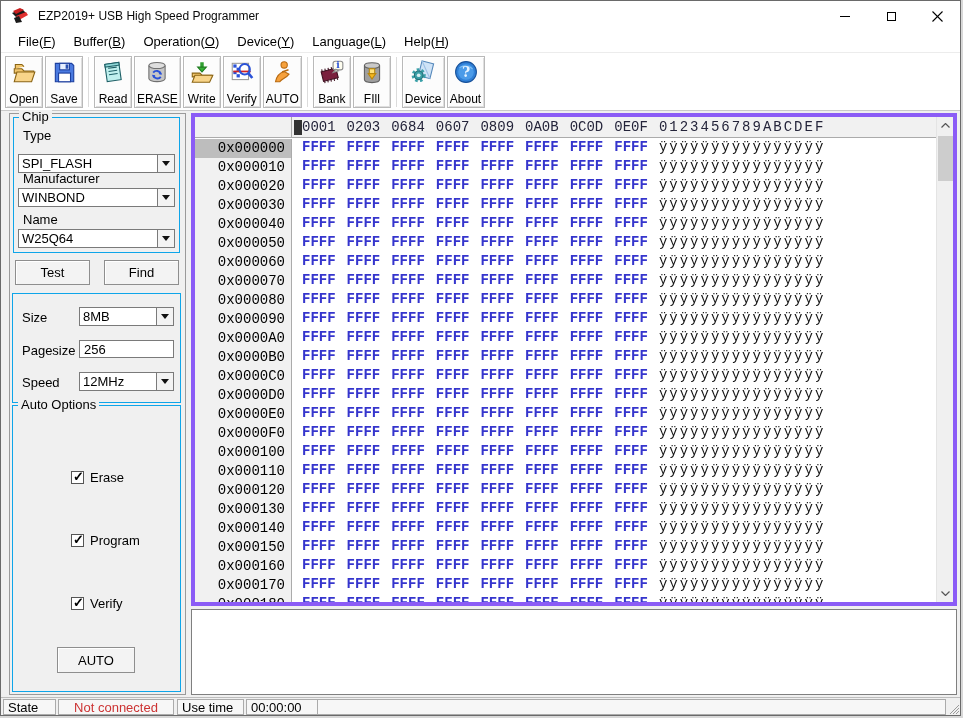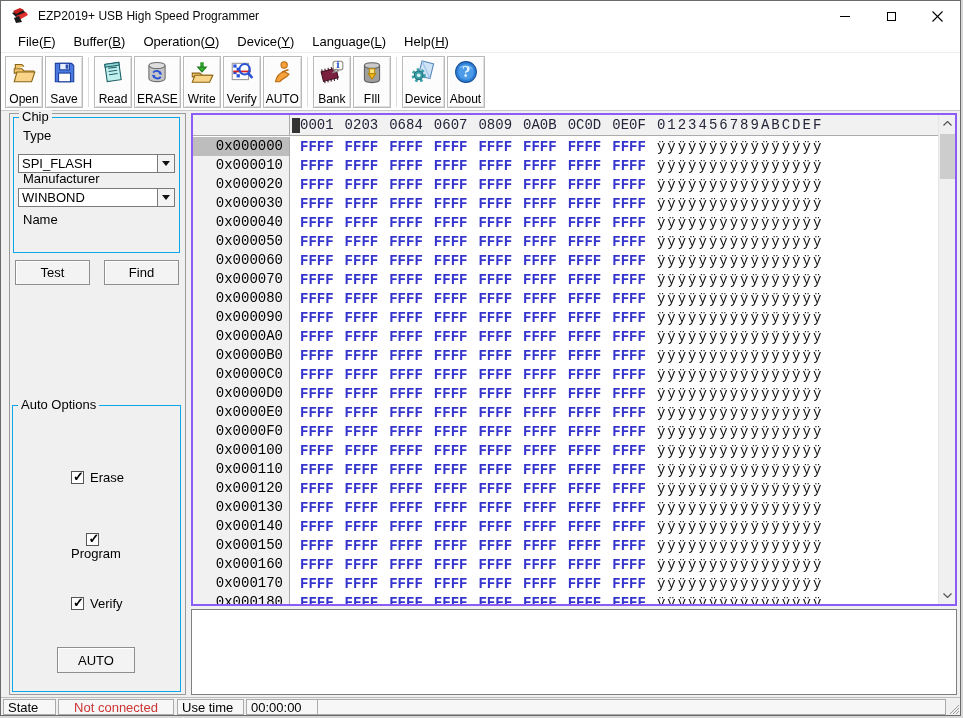--- a/index.html
+++ b/index.html
@@ -32,29 +32,29 @@
   .combo{position:absolute;height:19px;background:#fff;border:1px solid #7a7a7a;display:flex;align-items:center;}
   .combo-value{flex:1;font-size:13px;padding-left:3px;white-space:nowrap;overflow:hidden;}
   .combo-btn{width:17px;height:100%;border-left:1px solid #7a7a7a;background:#f3f3f3;display:flex;align-items:center;justify-content:center;}
   .tri-down{width:0;height:0;border-left:4px solid transparent;border-right:4px solid transparent;border-top:5px solid #111;}
   .text-input{position:absolute;height:18px;background:#fff;border:1px solid #7a7a7a;font-size:13px;padding:1px 0 0 4px;}
   .push-btn{position:absolute;background:#f3f3f3;border:1px solid #8e8e8e;box-shadow:inset 1px 1px 0 #ffffff;font-size:13px;display:flex;align-items:center;justify-content:center;}
   .checkline{position:absolute;display:flex;align-items:center;font-size:13px;}
   .cb{width:13px;height:13px;background:#fff;border:1px solid #555;margin-right:6px;position:relative;flex:none;}
   .cb.checked::after{content:"✓";position:absolute;left:1px;top:-3px;font-size:13px;font-weight:bold;color:#000;}
   
-  #hex-panel{position:absolute;left:190px;top:112px;width:766px;height:493px;background:#fff;border:2px solid #8b5cf6;overflow:hidden;font-family:"Liberation Mono",monospace;}
+  #hex-panel{position:absolute;left:190px;top:112px;width:766px;height:493px;background:#fff;border:4px solid #8b5cf6;overflow:hidden;font-family:"Liberation Mono",monospace;}
   #hex-header{display:flex;height:21px;background:#f1f1f1;border-bottom:1px solid #ababab;align-items:center;font-size:14px;color:#24243a;}
   #hex-corner{width:97px;height:100%;border-right:1px solid #ababab;flex:none;}
   #hex-header-data{display:flex;align-items:center;padding-left:2px;}
   #hex-cursor{display:inline-block;width:8px;height:15px;background:#333;margin-right:0px;}
   .hgroup{margin-right:11px;white-space:pre;}
   .hascii{letter-spacing:2px;white-space:pre;margin-left:0px;color:#24243a;}
   #hex-rows{position:absolute;left:0;top:22px;right:17px;bottom:0;overflow:hidden;}
-  .hex-row{display:flex;height:19px;align-items:center;font-size:14px;}
+  .hex-row{display:flex;height:19px;align-items:flex-start;font-size:14px;}
   .addr-cell{width:97px;height:100%;flex:none;background:#f1f1f1;border-right:1px solid #ababab;text-align:right;padding:1px 6px 0 0;color:#000;}
   .addr-cell.selected{background:#bdbdbd;}
   .row-data{display:flex;align-items:center;padding-left:10px;}
   .hexval{margin-right:11px;font-weight:bold;white-space:pre;}
   .rowascii{letter-spacing:2px;white-space:pre;color:#111;}
   
   #vscroll{position:absolute;right:0;top:0;bottom:0;width:17px;background:#f0f0f0;border-left:1px solid #e4e4e4;}
   .sb-btn{position:absolute;left:0;width:17px;height:17px;display:flex;align-items:center;justify-content:center;}
   #sb-thumb{position:absolute;left:1px;top:19px;width:15px;height:45px;background:#cdcdcd;}
   
@@ -233,35 +233,59 @@
           </div>
       </div>
       <span class="fld-label" style="left:9px;top:53px;">Manufacturer</span>
       <div class="combo" style="left:4px;top:70px;width:157px;">
         <span class="combo-value">WINBOND</span>
         <div class="combo-btn">
             <div class="tri-down"></div>
           </div>
       </div>
       <span class="fld-label" style="left:9px;top:94px;">Name</span>
+      <div class="combo" style="left:4px;top:111px;width:157px;">
+        <span class="combo-value">W25Q64</span>
+        <div class="combo-btn">
+            <div class="tri-down"></div>
+          </div>
+      </div>
     </div>
 
     <div class="push-btn" style="left:5px;top:146px;width:75px;height:25px;">Test</div>
     <div class="push-btn" style="left:94px;top:146px;width:75px;height:25px;">Find</div>
 
+    <div class="groupbox" style="left:2px;top:179px;width:169px;height:110px;">
+      <span class="fld-label" style="left:9px;top:16px;">Size</span>
+      <div class="combo" style="left:66px;top:13px;width:95px;">
+        <span class="combo-value">8MB</span>
+        <div class="combo-btn">
+            <div class="tri-down"></div>
+          </div>
+      </div>
+      <span class="fld-label" style="left:9px;top:49px;">Pagesize</span>
+      <div class="text-input" style="left:66px;top:46px;width:95px;">256</div>
+      <span class="fld-label" style="left:9px;top:81px;">Speed</span>
+      <div class="combo" style="left:66px;top:78px;width:95px;">
+        <span class="combo-value">12MHz</span>
+        <div class="combo-btn">
+            <div class="tri-down"></div>
+          </div>
+      </div>
+    </div>
 
     <div class="groupbox" id="auto-options-group" style="left:2px;top:291px;width:169px;height:287px;padding-left:32px;">
       <span class="group-label">Auto Options</span>
 
       <div class="push-btn" style="left:44px;top:241px;width:78px;height:26px;">AUTO</div>
     <div class="checkline" style="left: 58px; top: 64px;">
           <span class="cb checked"></span>
           <span>Erase</span>
         </div>
-        <div class="checkline" style="left: 58px; top: 127px; flex-direction: column;">
+        <div class="checkline" style="left: 58px; top: 127px;">
           <span class="cb checked"></span>
           <span>Program</span>
         </div>
         <div class="checkline" style="left: 58px; top: 190px;">
           <span class="cb checked"></span>
           <span>Verify</span>
         </div>
       </div>
   </div>
 

